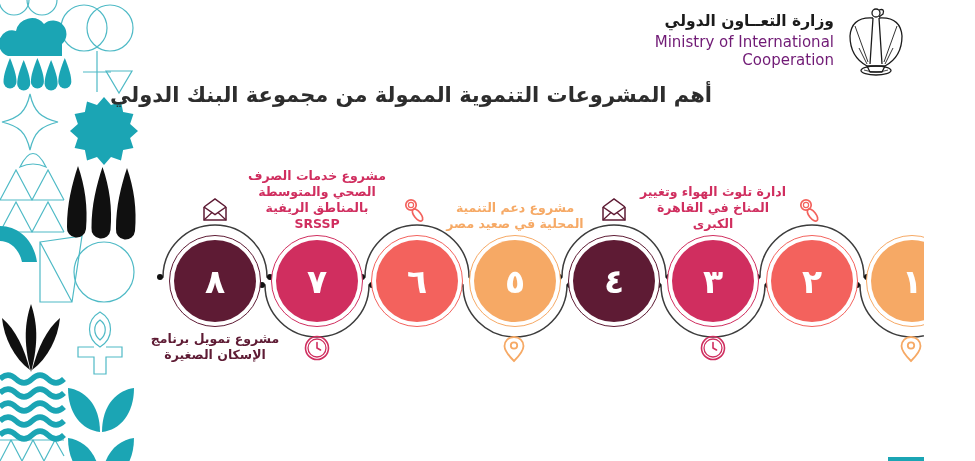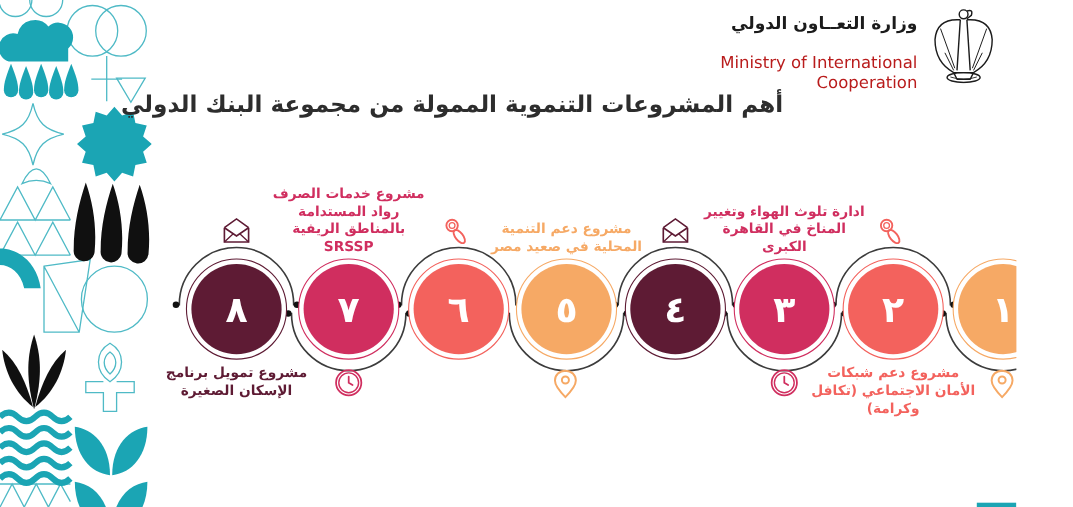--- a/index.html
+++ b/index.html
@@ -7,21 +7,21 @@
   body{font-family:"DejaVu Sans","Liberation Sans",sans-serif}
   #stage{position:relative;width:924px;height:461px;background:#fff;overflow:hidden}
   #decor{position:absolute;left:0;top:0}
   #timeline-svg{position:absolute;left:0;top:0}
   .f-teal{fill:var(--teal)}
   .s-teal{stroke:var(--teal-line);fill:none;stroke-width:1.2}
   .f-black{fill:#101010}
   .w-teal{stroke:var(--teal);fill:none;stroke-width:5.5}
   .header{position:absolute;top:12px;right:90px;text-align:right}
   .h-ar{font-size:15.5px;font-weight:bold;color:#1b1b1b;direction:rtl}
-  .h-en{font-size:15px;color:#b91c1c;line-height:1.22;margin-top:18px;white-space:pre-line}
+  .h-en{font-size:15px;color:#701a75;line-height:1.22;margin-top:3px;white-space:pre-line}
   .eagle{position:absolute;top:6px;right:18px}
   .title{position:absolute;top:83px;left:110px;right:110px;text-align:left;
          font-size:21px;font-weight:bold;color:#2d2d2d;direction:rtl}
   .tl-item{position:absolute;inset:0;pointer-events:none}
   .tl-ring{position:absolute;width:92px;height:92px;border:1.5px solid;border-radius:50%;
            display:flex;align-items:center;justify-content:center;background:#fff}
   .tl-circle{width:82px;height:82px;border-radius:50%;display:flex;align-items:center;justify-content:center}
   .tl-num{color:#fff;font-size:33px;font-weight:bold;line-height:1}
   .tl-label{position:absolute;width:150px;text-align:center;font-size:12.5px;font-weight:bold;
             line-height:1.28;direction:rtl}
@@ -126,21 +126,20 @@
       <div class="tl-circle" style="background: rgb(246, 169, 101);">
         <span class="tl-num">١</span>
       </div>
     </div>
     <div class="tl-icon" style="left: 898px; top: 334px;"><svg width="26" height="30" viewBox="0 0 26 30">
           <path d="M13 3 C7.5 3 3.5 7 3.5 12 C3.5 16 7 21 13 27 C19 21 22.5 16 22.5 12 C22.5 7 18.5 3 13 3 Z" fill="none" stroke="#F6A965" stroke-width="1.8"></path>
           <circle cx="13" cy="11.5" r="3.2" fill="none" stroke="#F6A965" stroke-width="1.8"></circle>
         </svg></div>
   </div>
     <div class="tl-item">
-    <div class="tl-label" style="color: rgb(243, 98, 93); left: 737px; top: 331px;">مشروع دعم شبكات الأمان الاجتماعي (تكافل وكرامة)</div>
     <div class="tl-ring" style="left: 766px; top: 235px; border-color: rgb(243, 98, 93);">
       <div class="tl-circle" style="background: rgb(243, 98, 93);">
         <span class="tl-num">٢</span>
       </div>
     </div>
     <div class="tl-icon" style="left: 797px; top: 197px;"><svg width="26" height="30" viewBox="0 0 26 30">
           <circle cx="9" cy="8" r="5.2" fill="none" stroke="#F3625D" stroke-width="1.7"></circle>
           <circle cx="9" cy="8" r="2.6" fill="none" stroke="#F3625D" stroke-width="1.2"></circle>
           <ellipse cx="15.5" cy="18" rx="3.4" ry="7.2" transform="rotate(-38 15.5 18)" fill="none" stroke="#F3625D" stroke-width="1.7"></ellipse>
         </svg></div>
@@ -189,21 +188,21 @@
         <span class="tl-num">٦</span>
       </div>
     </div>
     <div class="tl-icon" style="left: 402px; top: 197px;"><svg width="26" height="30" viewBox="0 0 26 30">
           <circle cx="9" cy="8" r="5.2" fill="none" stroke="#F3625D" stroke-width="1.7"></circle>
           <circle cx="9" cy="8" r="2.6" fill="none" stroke="#F3625D" stroke-width="1.2"></circle>
           <ellipse cx="15.5" cy="18" rx="3.4" ry="7.2" transform="rotate(-38 15.5 18)" fill="none" stroke="#F3625D" stroke-width="1.7"></ellipse>
         </svg></div>
   </div>
     <div class="tl-item">
-    <div class="tl-label" style="color: rgb(208, 46, 95); left: 242px; bottom: 229px;">مشروع خدمات الصرف رواد المستدامة بالمناطق الريفية SRSSP</div>
+    <div class="tl-label" style="color: rgb(208, 46, 95); left: 242px; bottom: 229px;">مشروع خدمات الصرف الصحي والمتوسطة بالمناطق الريفية SRSSP</div>
     <div class="tl-ring" style="left: 271px; top: 235px; border-color: rgb(208, 46, 95);">
       <div class="tl-circle" style="background: rgb(208, 46, 95);">
         <span class="tl-num">٧</span>
       </div>
     </div>
     <div class="tl-icon" style="left: 303px; top: 334px;"><svg width="28" height="28" viewBox="0 0 28 28">
           <circle cx="14" cy="14" r="11.5" fill="none" stroke="#D02E5F" stroke-width="1.6"></circle>
           <circle cx="14" cy="14" r="9" fill="none" stroke="#D02E5F" stroke-width="1.3"></circle>
           <path d="M14 8.5 V14 L17.5 16" fill="none" stroke="#D02E5F" stroke-width="1.6" stroke-linecap="round"></path>
         </svg></div>

